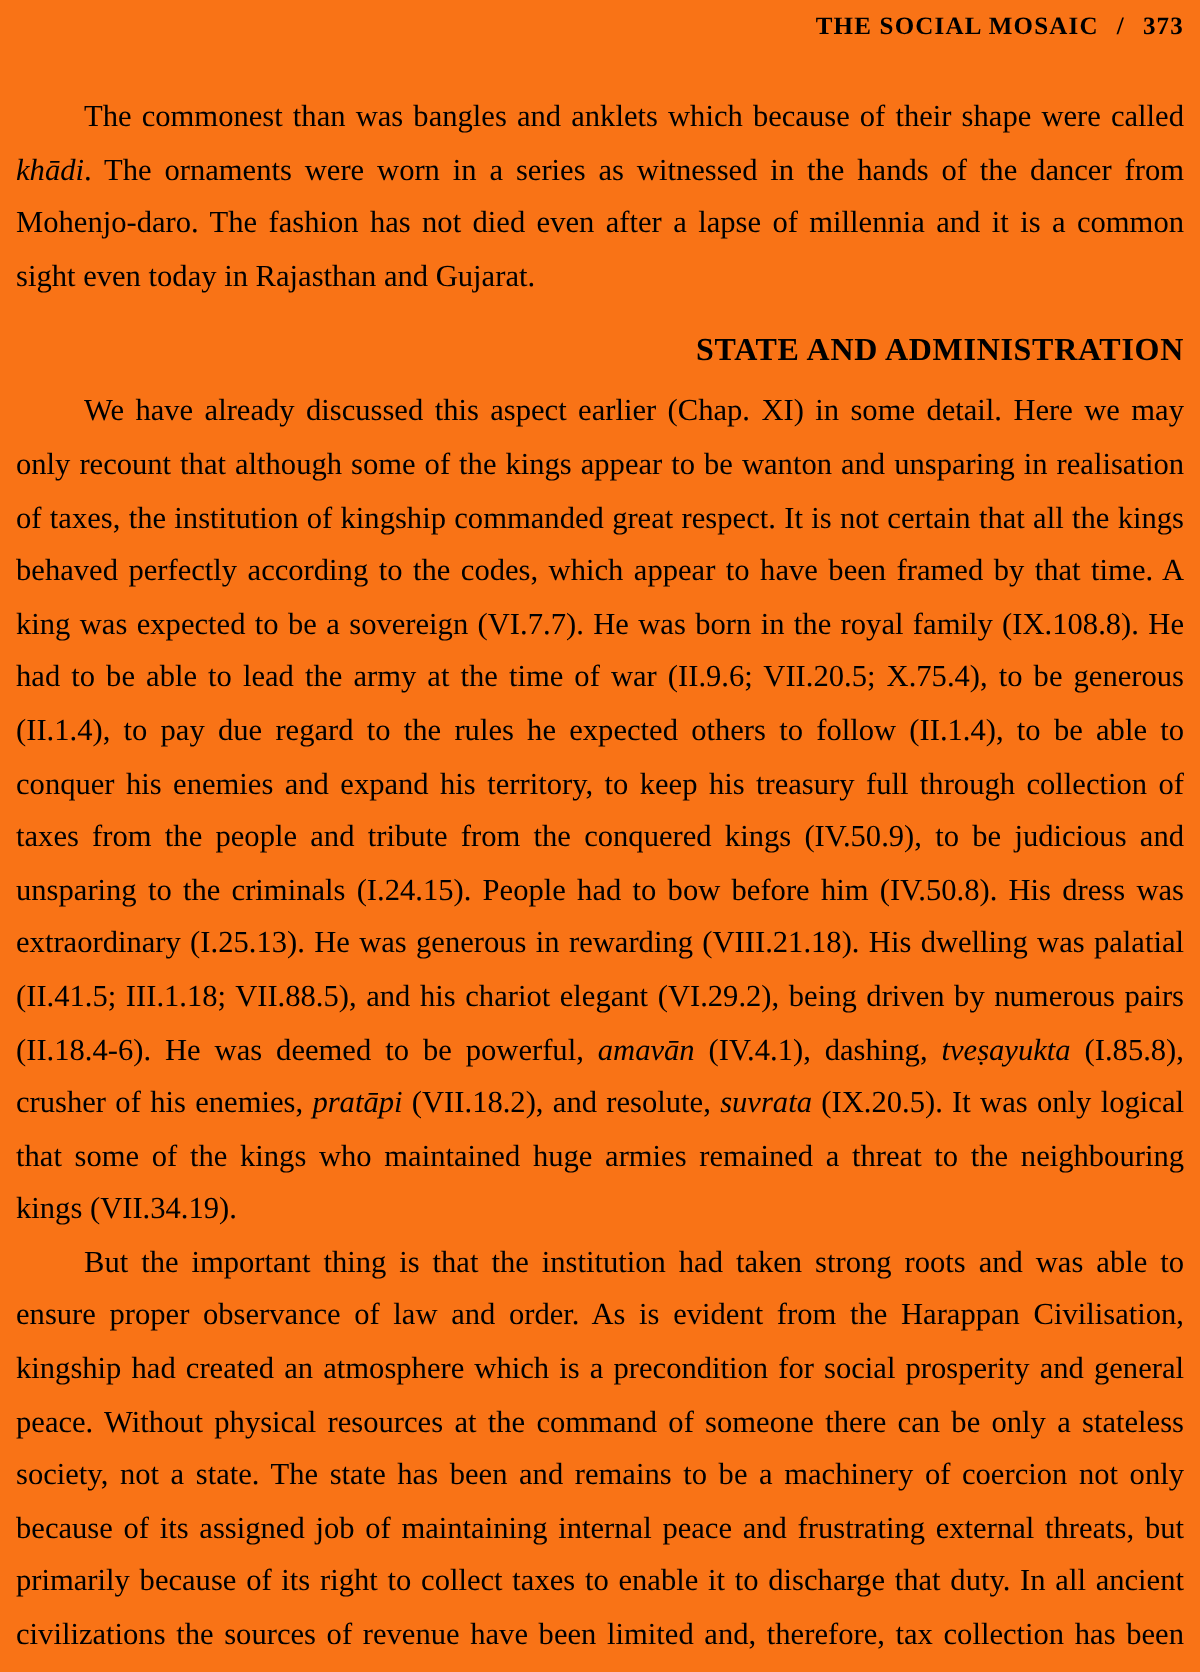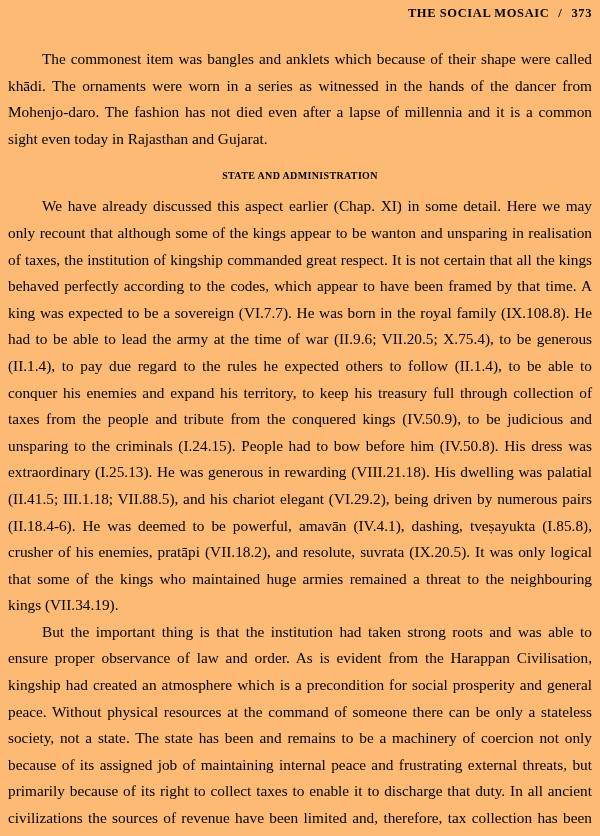--- a/index.html
+++ b/index.html
@@ -13,21 +13,21 @@
     font-family: "Liberation Serif", "DejaVu Serif", serif;
     color: #000000;
     overflow: hidden;
   }
   .page {
     position: relative;
     width: 600px;
     height: 836px;
     box-sizing: border-box;
     padding: 0;
-    background: #fdba74;
+    background: #f97316;
   }
 
   
   .running-head {
     position: absolute;
     top: 6px;
     right: 8px;
     font-size: 12.5px;
     font-weight: bold;
     letter-spacing: 0.6px;
@@ -50,42 +50,42 @@
     font-size: 15.3px;
     line-height: 26.6px;
     text-align: justify;
     text-justify: inter-word;
     hyphens: none;
     -webkit-hyphens: none;
   }
   p.indent { text-indent: 34px; }
 
   .sechead {
-    font-size: 10px;
+    font-size: 16px;
     letter-spacing: 0.35px;
-    text-align: center;
+    text-align: right;
     margin: 14px 0 7px 0;
     line-height: 20px;
   }
 
-  .it { }
+  .it { font-style: italic; }
 </style>
 </head>
 <body>
 
 <div class="page">
 
   <div class="running-head">
     <span class="rh-title">THE SOCIAL MOSAIC</span><span class="rh-sep">/</span><span class="rh-page">373</span>
   </div>
 
   <div class="textcol">
 
 
-    <p class="para indent"><span>The commonest item was bangles and anklets which because of their shape were called </span><span class="it">khādi</span><span>. The ornaments were worn in a series as witnessed in the hands of the dancer from Mohenjo-daro. The fashion has not died even after a lapse of millennia and it is a common sight even today in Rajasthan and Gujarat.</span></p>
+    <p class="para indent"><span>The commonest than was bangles and anklets which because of their shape were called </span><span class="it">khādi</span><span>. The ornaments were worn in a series as witnessed in the hands of the dancer from Mohenjo-daro. The fashion has not died even after a lapse of millennia and it is a common sight even today in Rajasthan and Gujarat.</span></p>
 
     <h2 class="sechead">STATE AND ADMINISTRATION</h2>
 
     <p class="para indent"><span>We have already discussed this aspect earlier (Chap. XI) in some detail. Here we may only recount that although some of the kings appear to be wanton and unsparing in realisation of taxes, the institution of kingship commanded great respect. It is not certain that all the kings behaved perfectly according to the codes, which appear to have been framed by that time. A king was expected to be a sovereign (VI.7.7). He was born in the royal family (IX.108.8). He had to be able to lead the army at the time of war (II.9.6; VII.20.5; X.75.4), to be generous (II.1.4), to pay due regard to the rules he expected others to follow (II.1.4), to be able to conquer his enemies and expand his territory, to keep his treasury full through collection of taxes from the people and tribute from the conquered kings (IV.50.9), to be judicious and unsparing to the criminals (I.24.15). People had to bow before him (IV.50.8). His dress was extraordinary (I.25.13). He was generous in rewarding (VIII.21.18). His dwelling was palatial (II.41.5; III.1.18; VII.88.5), and his chariot elegant (VI.29.2), being driven by numerous pairs (II.18.4-6). He was deemed to be powerful, </span><span class="it">amavān</span><span> (IV.4.1), dashing, </span><span class="it">tveṣayukta</span><span> (I.85.8), crusher of his enemies, </span><span class="it">pratāpi</span><span> (VII.18.2), and resolute, </span><span class="it">suvrata</span><span> (IX.20.5). It was only logical that some of the kings who maintained huge armies remained a threat to the neighbouring kings (VII.34.19).</span></p>
 
     <p class="para indent">But the important thing is that the institution had taken strong roots and was able to ensure proper observance of law and order. As is evident from the Harappan Civilisation, kingship had created an atmosphere which is a precondition for social prosperity and general peace. Without physical resources at the command of someone there can be only a stateless society, not a state. The state has been and remains to be a machinery of coercion not only because of its assigned job of maintaining internal peace and frustrating external threats, but primarily because of its right to collect taxes to enable it to discharge that duty. In all ancient civilizations the sources of revenue have been limited and, therefore, tax collection has been more coercive than one can imagine.</p>
 
   </div>
 </div>
 

